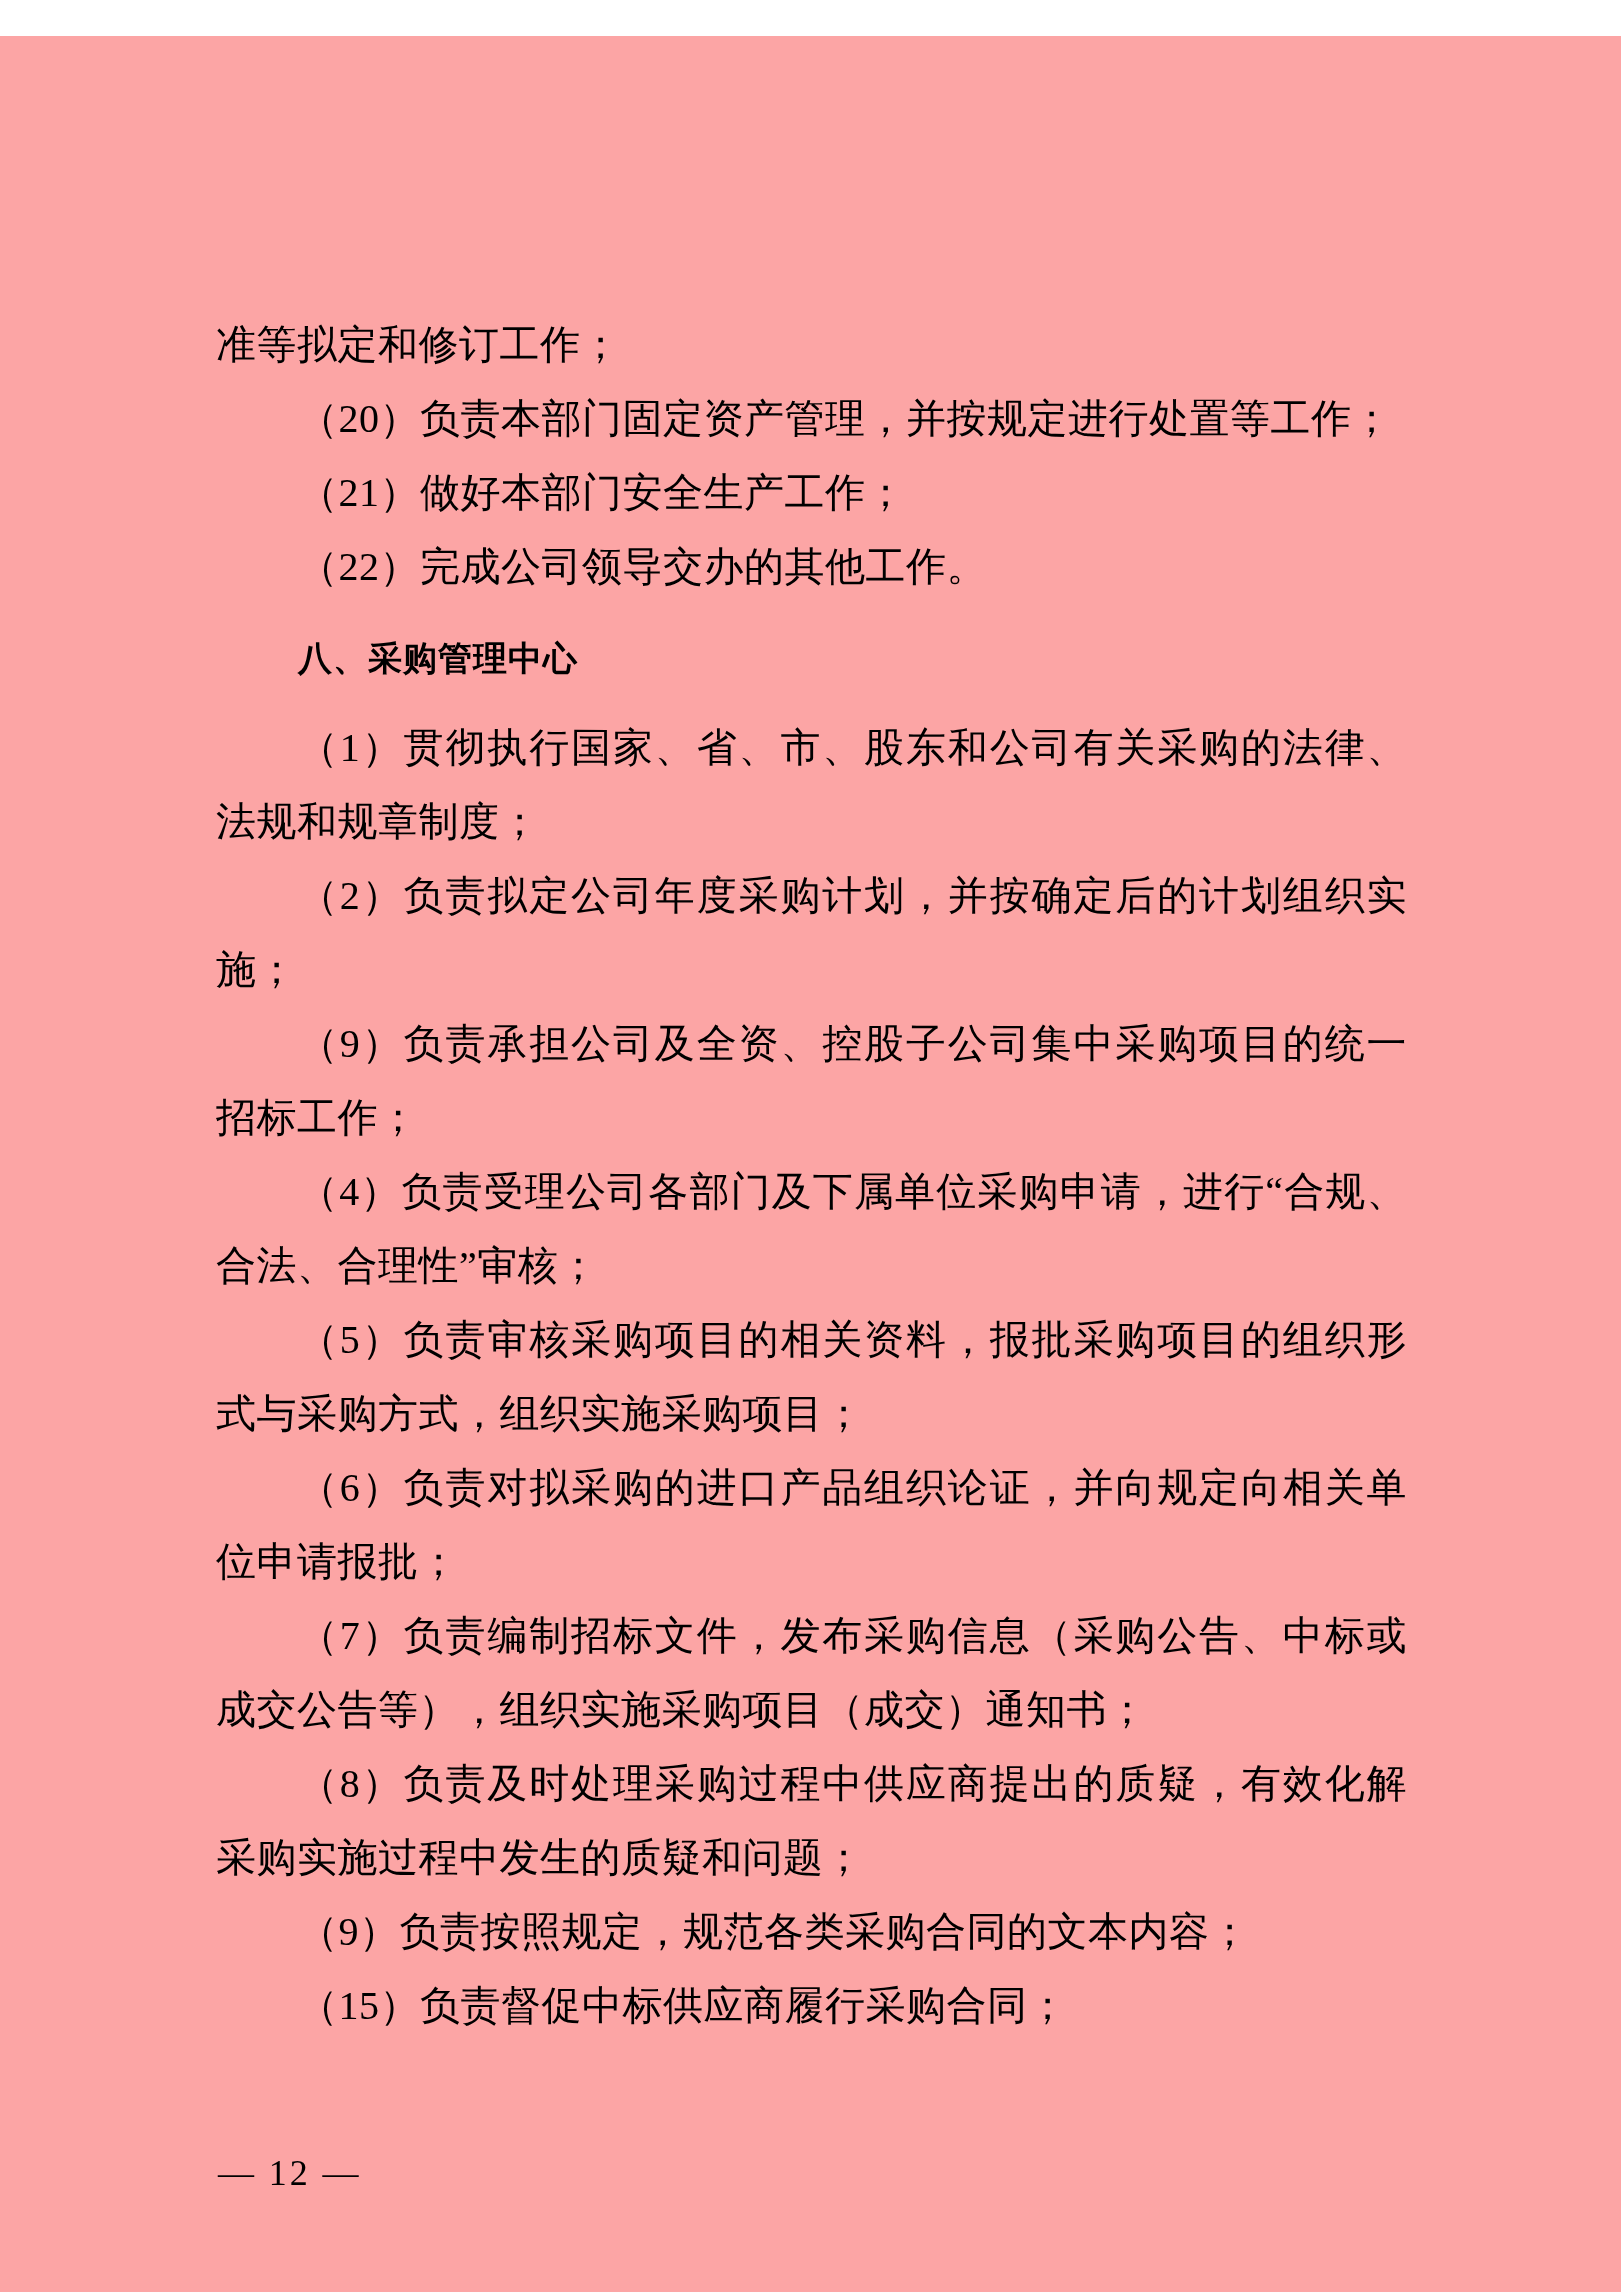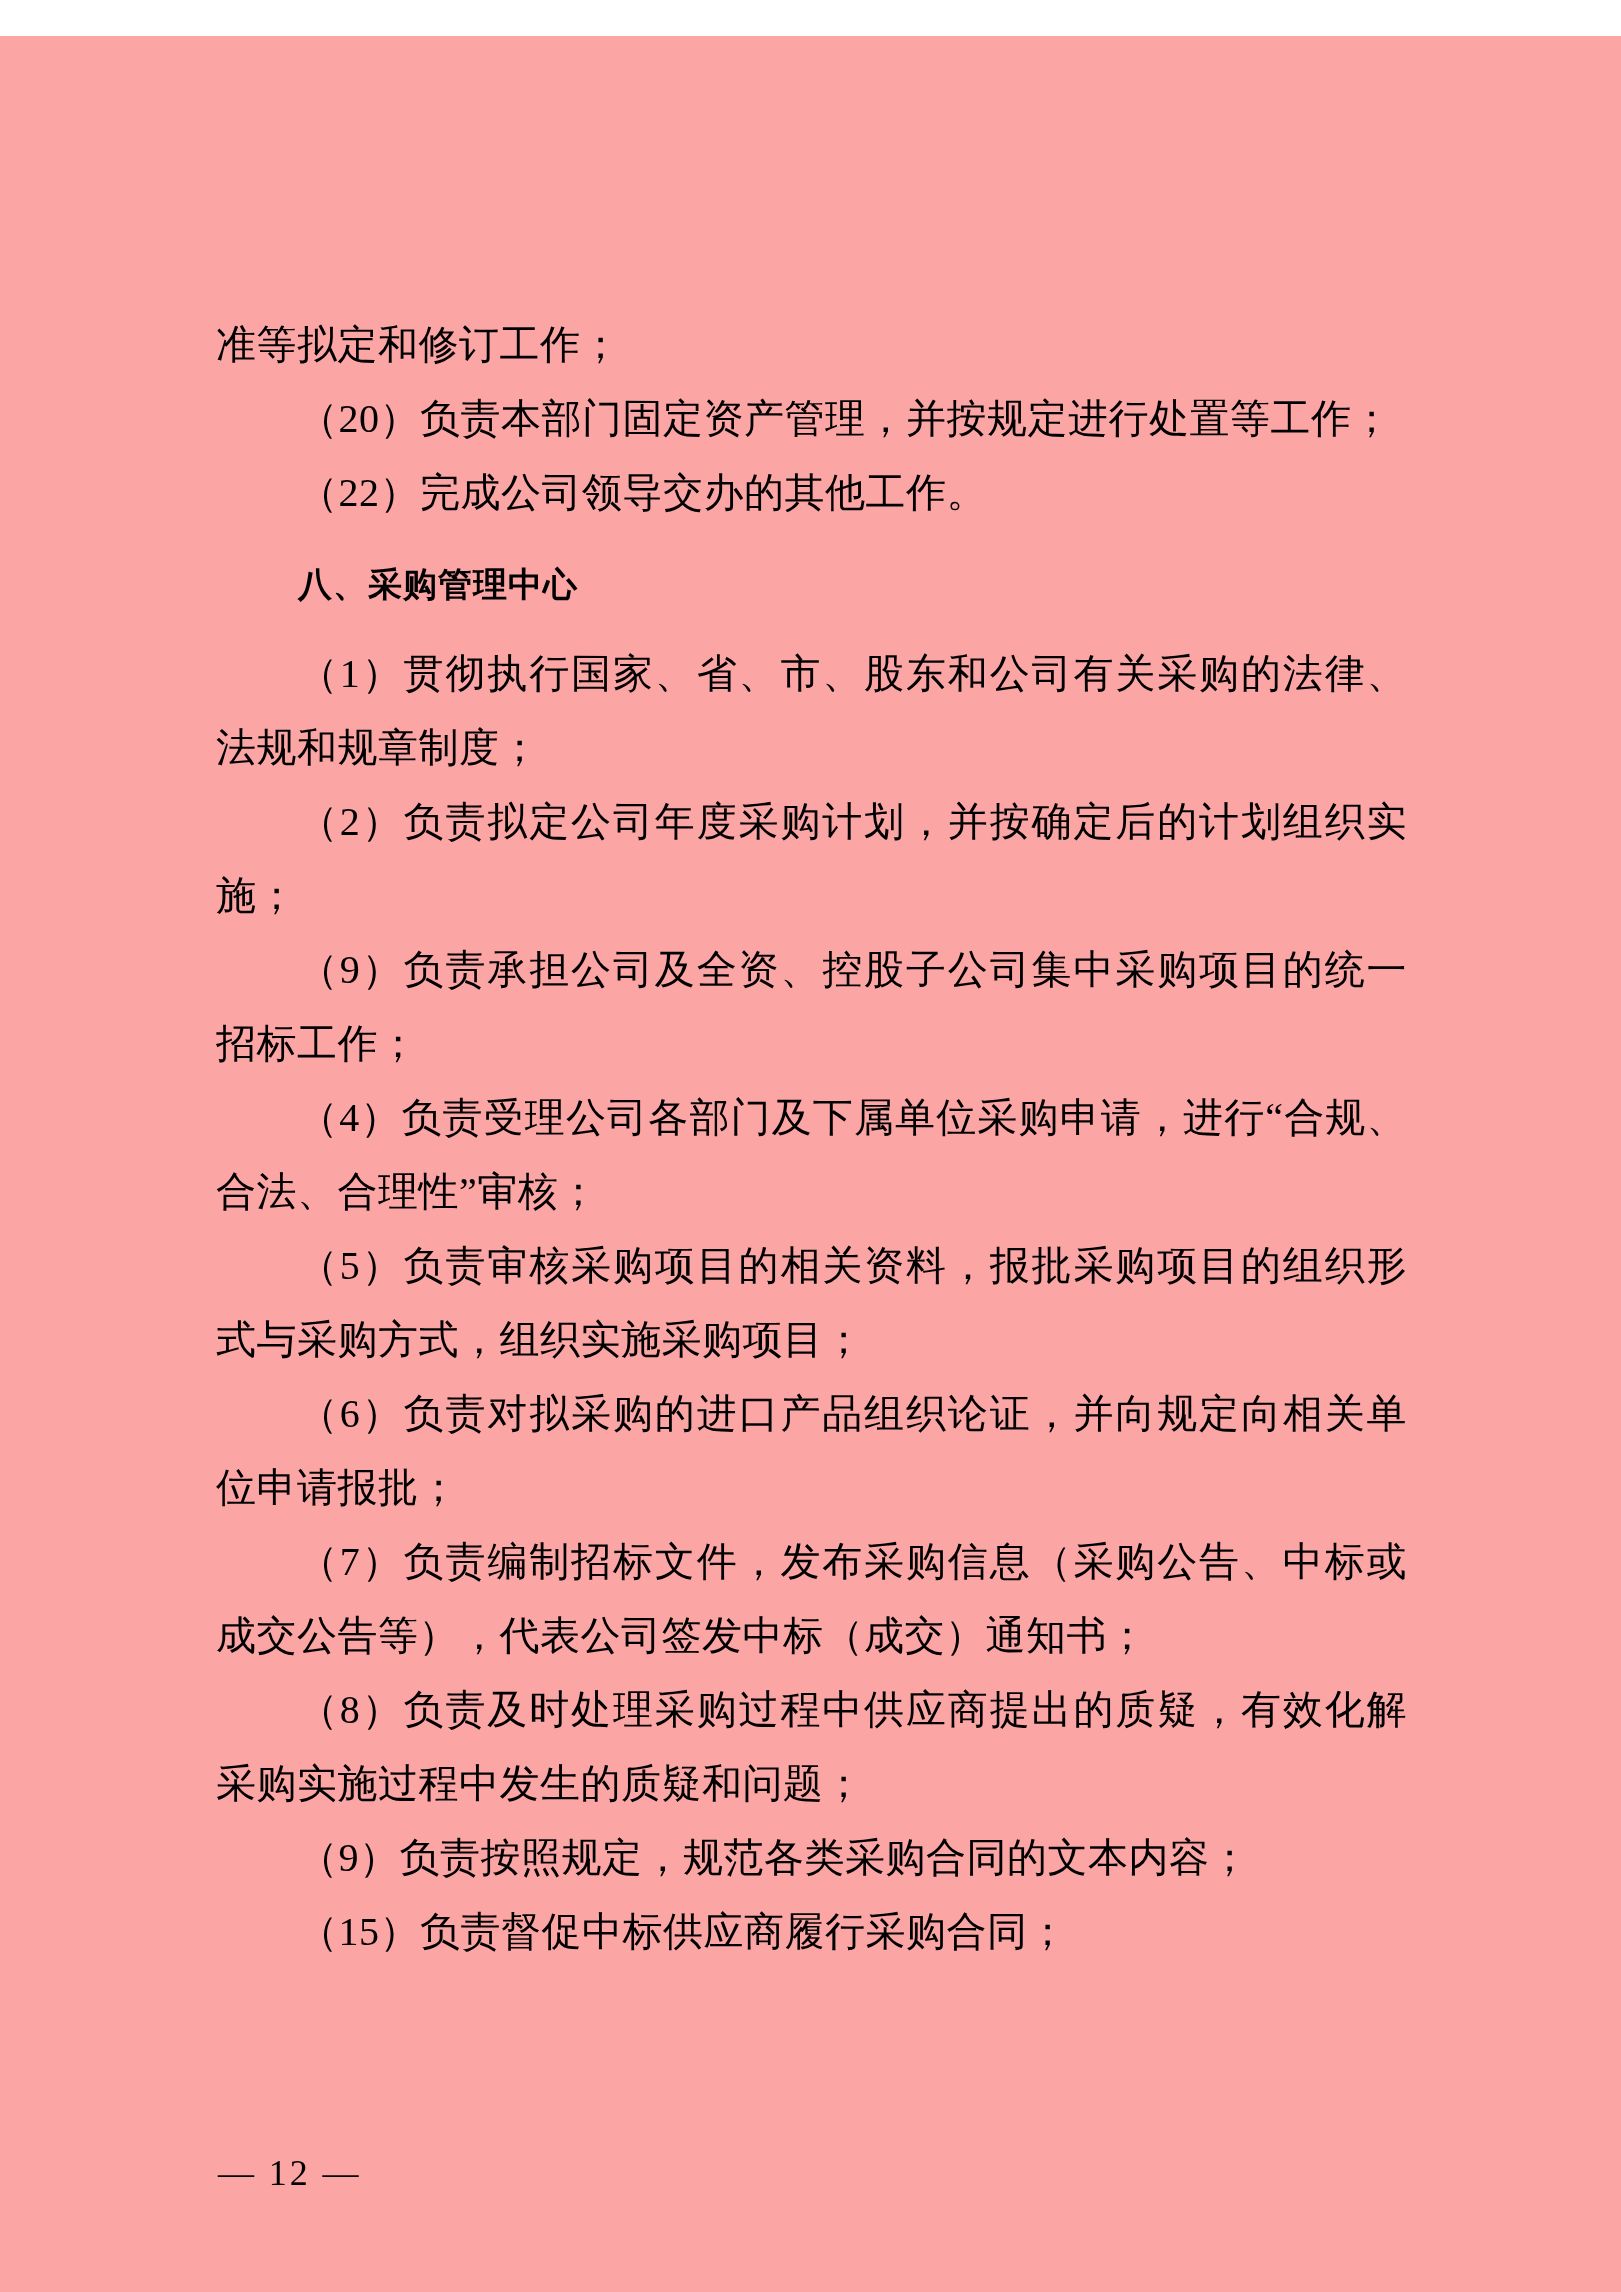--- a/index.html
+++ b/index.html
@@ -54,36 +54,37 @@
     color: #000000;
   }
 </style>
 </head>
 <body>
 
 <div class="page">
   <div class="text-block" id="text-block">
       <div class="line">准等拟定和修订工作；</div>
       <div class="line first">（20）负责本部门固定资产管理，并按规定进行处置等工作；</div>
+      <div class="line first">（21）做好本部门安全生产工作；</div>
       <div class="line first">（22）完成公司领导交办的其他工作。</div>
       <div class="line first heading">八、采购管理中心</div>
       <div class="line first full">（1）贯彻执行国家、省、市、股东和公司有关采购的法律、</div>
       <div class="line">法规和规章制度；</div>
       <div class="line first full">（2）负责拟定公司年度采购计划，并按确定后的计划组织实</div>
       <div class="line">施；</div>
       <div class="line first full">（9）负责承担公司及全资、控股子公司集中采购项目的统一</div>
       <div class="line">招标工作；</div>
       <div class="line first full">（4）负责受理公司各部门及下属单位采购申请，进行“合规、</div>
       <div class="line">合法、合理性”审核；</div>
       <div class="line first full">（5）负责审核采购项目的相关资料，报批采购项目的组织形</div>
       <div class="line">式与采购方式，组织实施采购项目；</div>
       <div class="line first full">（6）负责对拟采购的进口产品组织论证，并向规定向相关单</div>
       <div class="line">位申请报批；</div>
       <div class="line first full">（7）负责编制招标文件，发布采购信息（采购公告、中标或</div>
-      <div class="line">成交公告等），代表公司签发中标（成交）通知书；</div>
+      <div class="line">成交公告等），组织实施采购项目（成交）通知书；</div>
       <div class="line first full">（8）负责及时处理采购过程中供应商提出的质疑，有效化解</div>
       <div class="line">采购实施过程中发生的质疑和问题；</div>
       <div class="line first">（9）负责按照规定，规范各类采购合同的文本内容；</div>
       <div class="line first">（15）负责督促中标供应商履行采购合同；</div>
     </div>
   <div class="footer">— 12 —</div>
 </div>
 
 
 </body></html>

